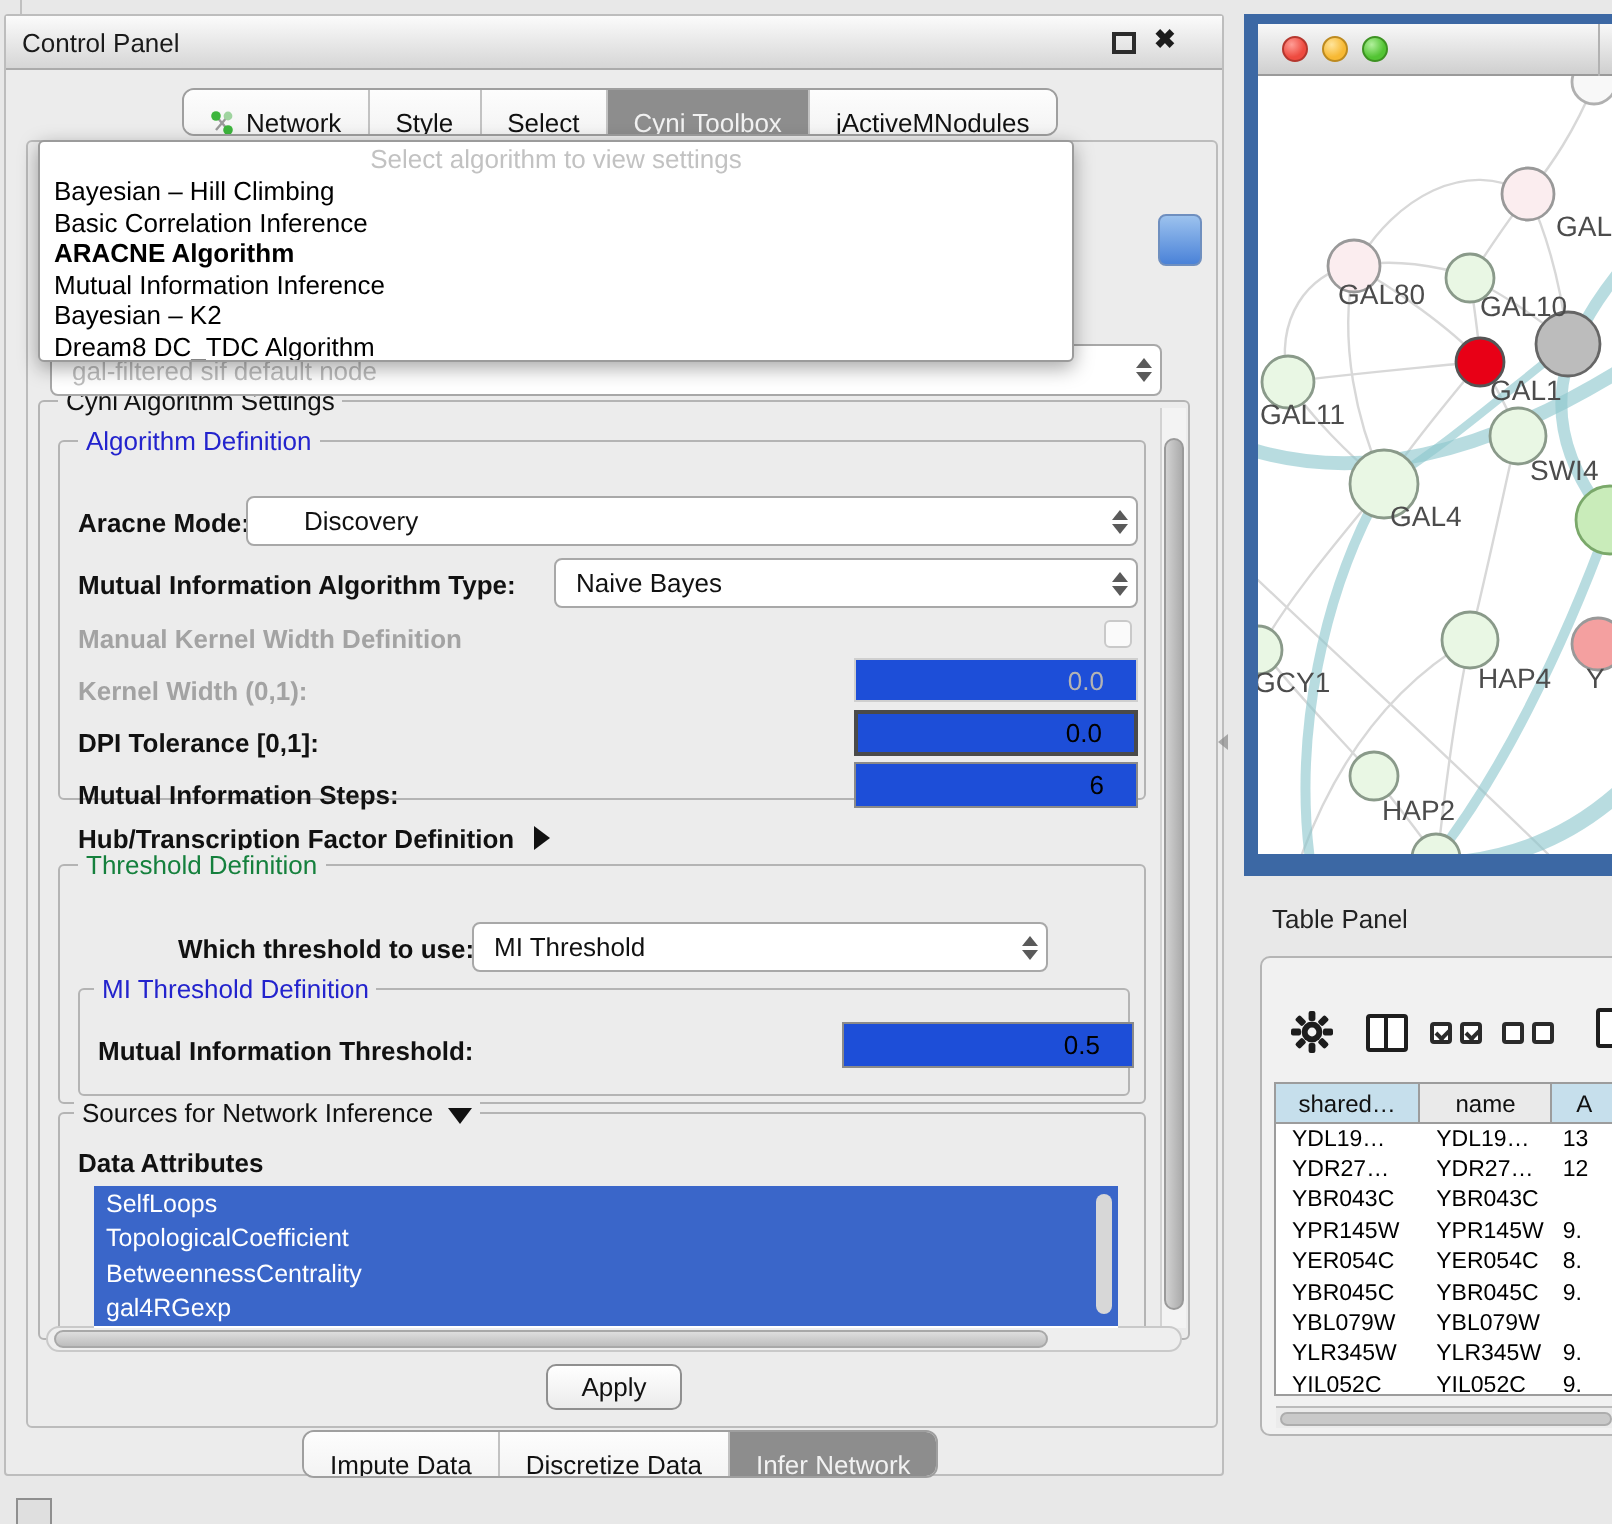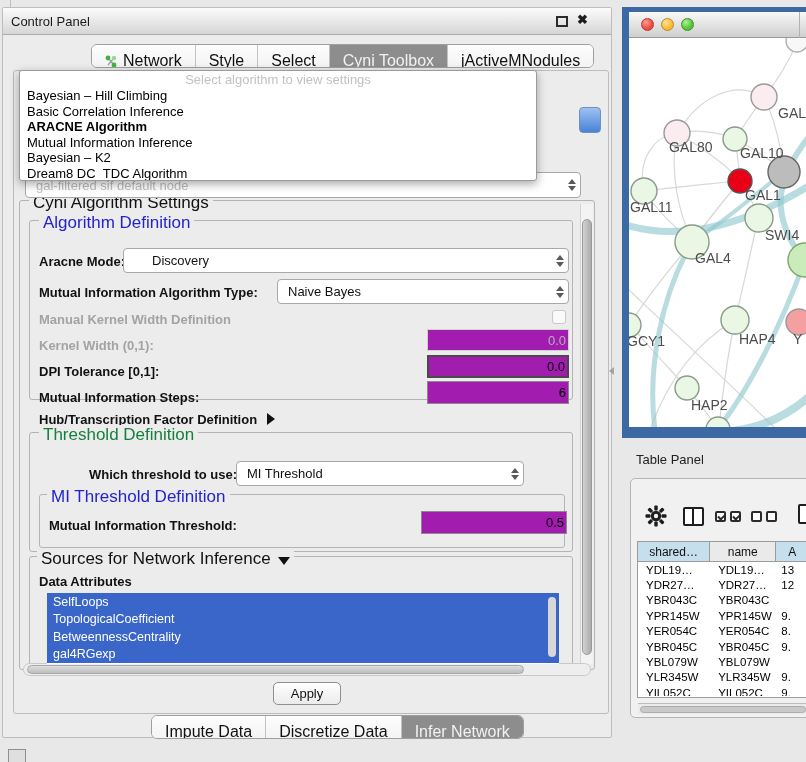--- a/index.html
+++ b/index.html
@@ -8,21 +8,21 @@
   .abs { position:absolute; }
 
   
   #cp-window { left:2px; top:7px; width:610px; height:731px; background:#ececec; border:1px solid #bdbdbd; border-radius:2px; }
   #cp-titlebar { left:0; top:0; right:0; height:27px; background:linear-gradient(#fbfbfb,#d6d6d6); border-bottom:1px solid #ababab; }
   #cp-title { left:8px; top:6px; font-size:13px; color:#1a1a1a; }
   #cp-float { left:553px; top:8px; width:12px; height:11px; border:2px solid #2b2b2b; background:transparent; }
   #cp-close { left:574px; top:4px; font-size:13px; font-weight:bold; color:#1c1c1c; }
 
   .tabstrip { display:flex; height:24px; border:1px solid #9f9f9f; border-radius:6px; overflow:hidden; background:#fbfbfb; }
-  .tab { padding:16px 13px; display:flex; align-items:center; gap:5px; font-size:16px; color:#111;
+  .tab { padding:16px 13px; display:flex; align-items:center; gap:5px; font-size:13px; color:#111;
          background:linear-gradient(#fdfdfd,#efefef); border-right:1px solid #c2c2c2; white-space:nowrap; }
   .tab:last-child { border-right:none; }
   .tab.selected { background:#8d8d8d; color:#f2f2f2; }
   #top-tabs { left:88px; top:36px; }
   #bottom-tabs { left:148px; top:707px; }
 
   #cp-content { left:10px; top:62px; width:596px; height:644px; background:#ececec; border:1px solid #bcbcbc; border-radius:3px; }
 
   
   .combo { position:absolute; background:#fff; border:1px solid #a8a8a8; border-radius:4px; display:flex; align-items:center;
@@ -39,29 +39,29 @@
   #algo-placeholder { text-align:center; color:#c2c2c2; font-size:13px; height:17px; line-height:17px; }
   .algo-item { height:15.6px; line-height:15.6px; padding-left:7px; font-size:13px; color:#000; white-space:nowrap; }
   .algo-item.bold { font-weight:bold; }
 
   #table-combo { left:22px; top:164px; width:556px; height:26px; z-index:10; color:#bdbdbd; }
   #combo1-cap { left:576px; top:99px; width:22px; height:26px; border-radius:4px; border:1px solid #6f8fbf;
                 background:linear-gradient(#9cc2ee,#4a82d8); z-index:5; }
 
   
   .group { position:absolute; border:1px solid #b4b4b4; border-radius:3px; }
-  .legend { position:absolute; background:#ececec; padding:0 4px; font-size:17px; white-space:nowrap; z-index:2;text-align:center; }
+  .legend { position:absolute; background:#ececec; padding:0 4px; font-size:13px; white-space:nowrap; z-index:2;text-align:center; }
   .legend.blue { color:#2323cd; }
   .legend.green { color:#15803d; }
 
   .lbl { position:absolute; font-size:13px; font-weight:bold; color:#111; white-space:nowrap; }
   .lbl.disabled { color:#a3a3a3; }
 
-  .field { position:absolute; background:#a21caf; border:1px solid #8a8a8a; display:flex; align-items:center;
-           justify-content:flex-end; padding:0 2px; font-size:13px; color:#000; }
+  .field { position:absolute; background:#1d4ed8; border:1px solid #8a8a8a; display:flex; align-items:center;
+           justify-content:flex-end; padding:0 16px; font-size:13px; color:#000; }
   .field.disabled { border:1px solid #cfcfcf; color:#b3b3b3; }
   .field.strong { border:2px solid #4a4a4a; }
 
   .checkbox { position:absolute; width:14px; height:14px; border:1px solid #c9c9c9; border-radius:3px; background:#fafafa; }
 
   #attr-list { left:44px; top:585px; width:512px; height:71px; background:#fff; overflow:hidden; z-index:1; }
   .attr-item { height:17.5px; display:flex; align-items:center; padding-left:6px; background:#3a66c9; color:#fff; font-size:12.5px; }
   #attr-scroll-thumb { left:545px; top:589px; width:8px; height:60px; background:#d7d7d7; border-radius:4px; z-index:2; }
 
   

